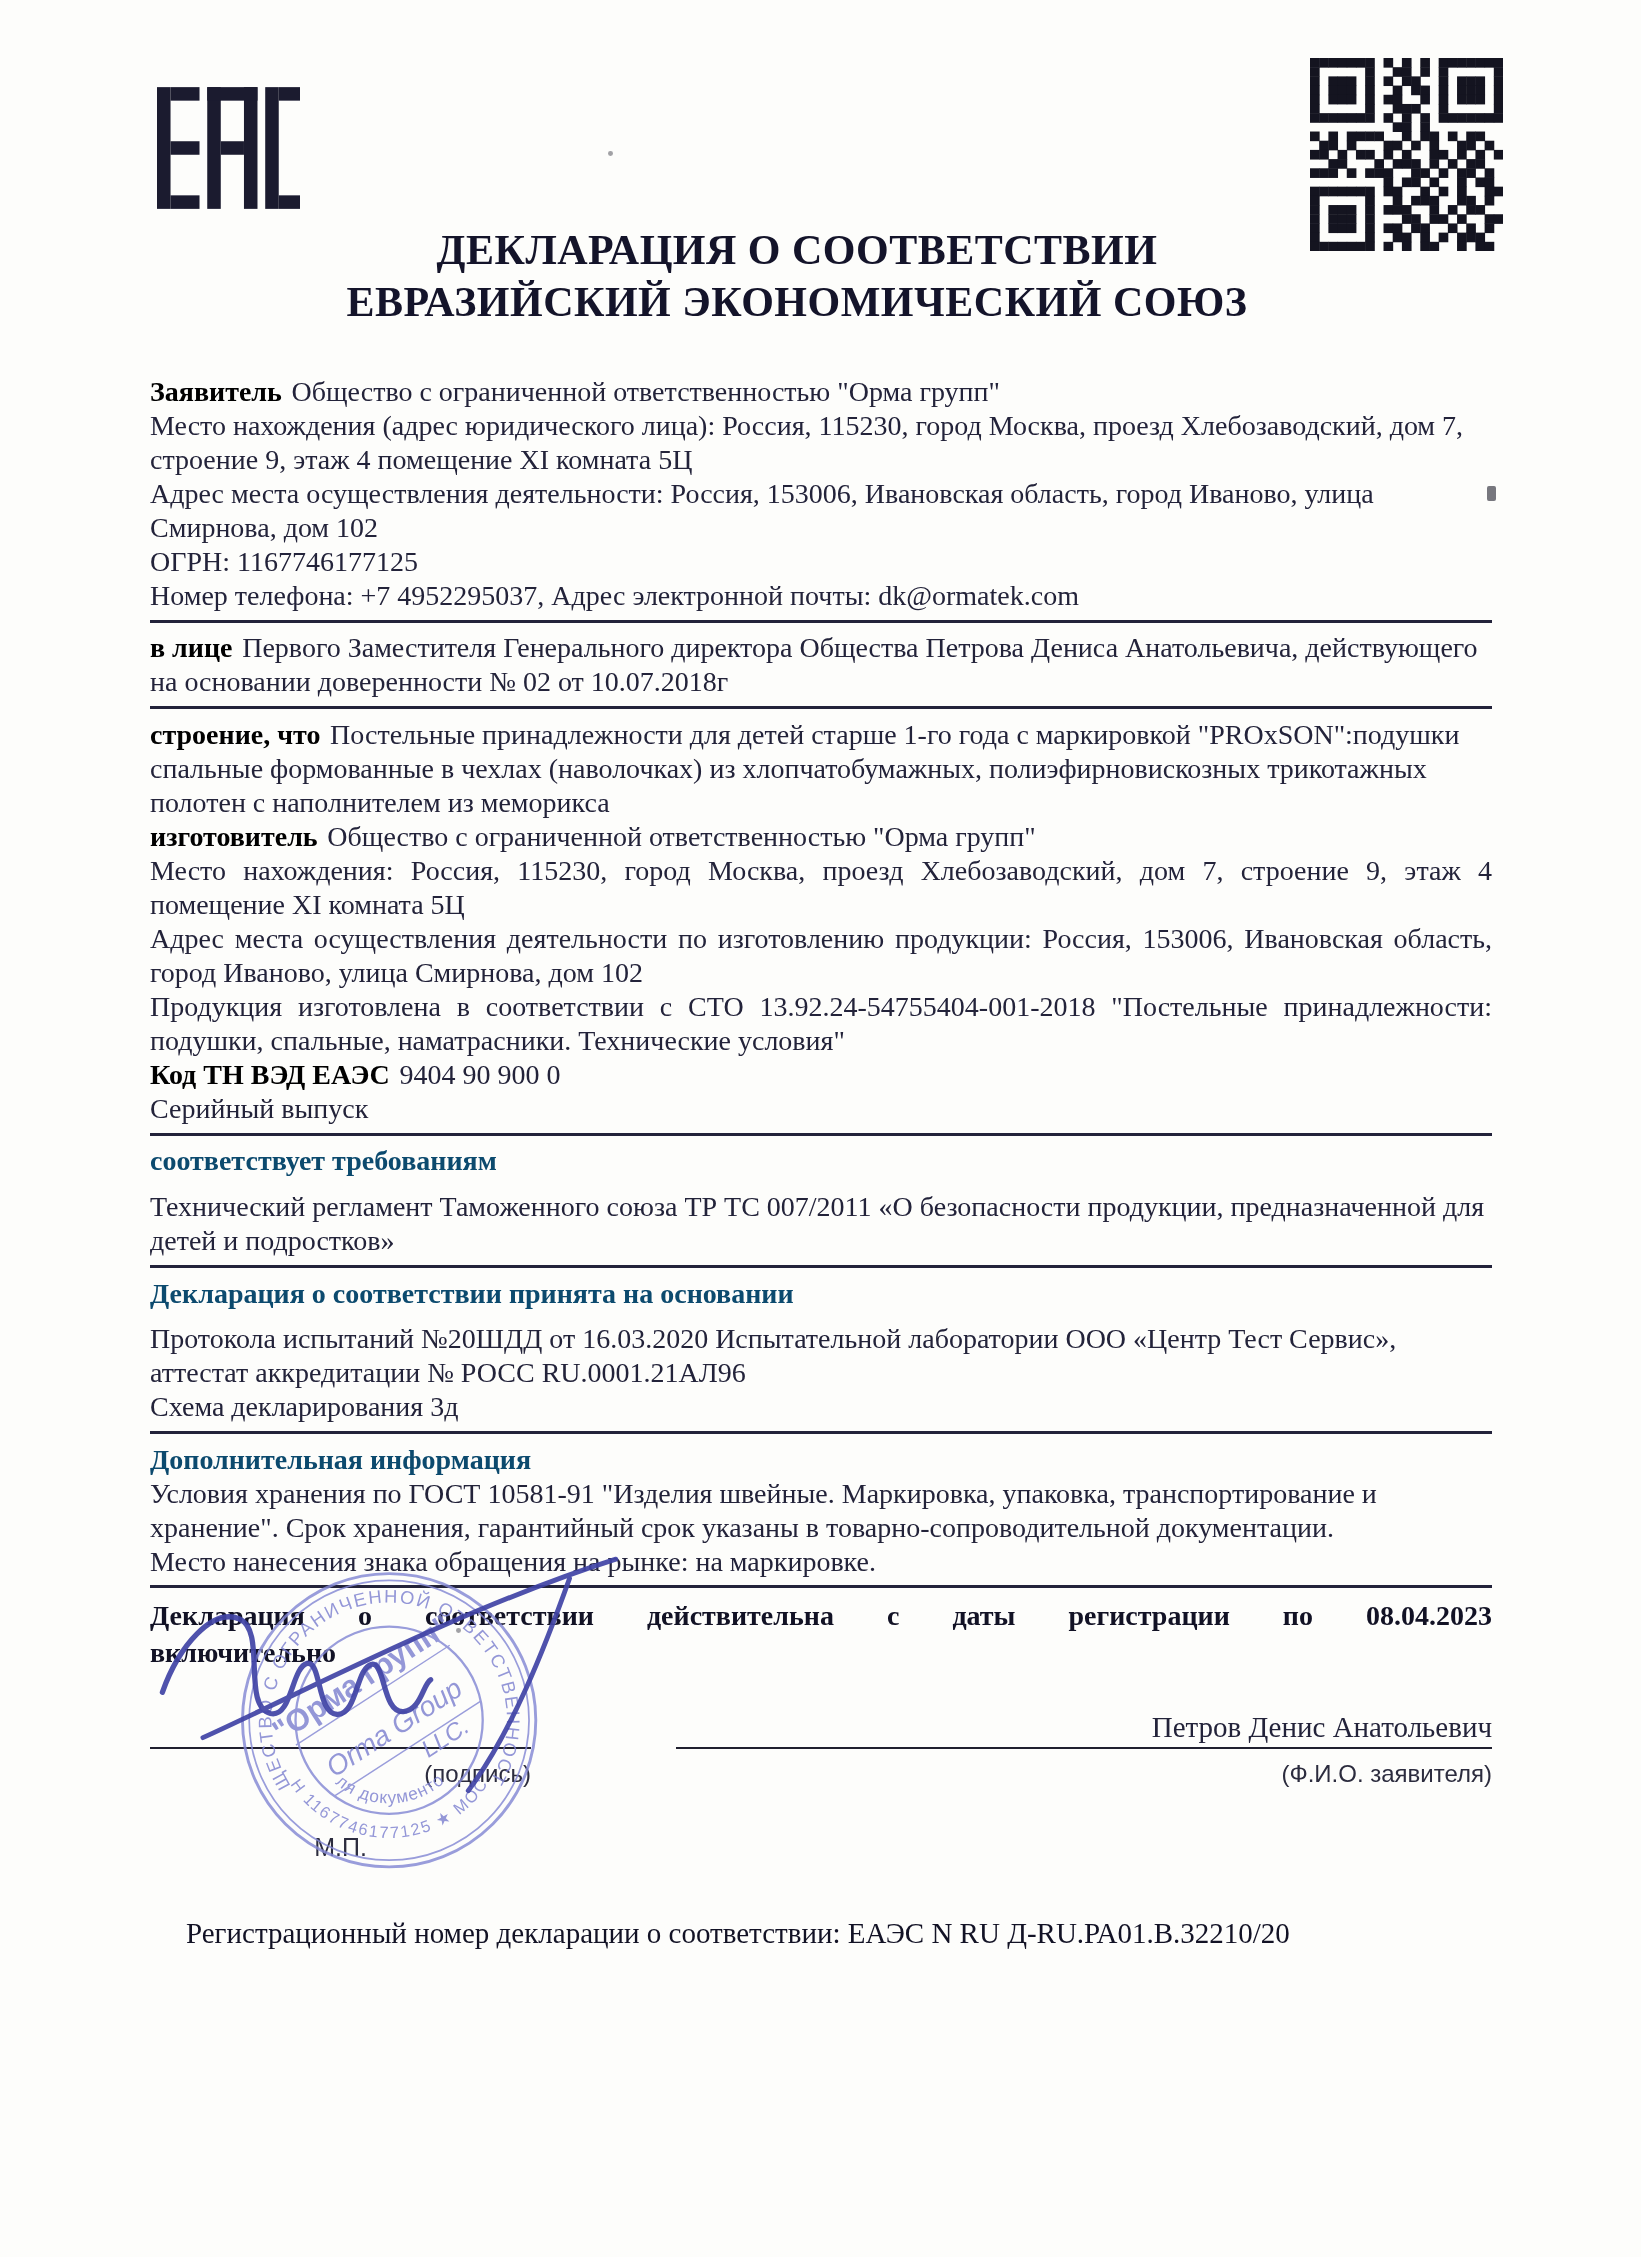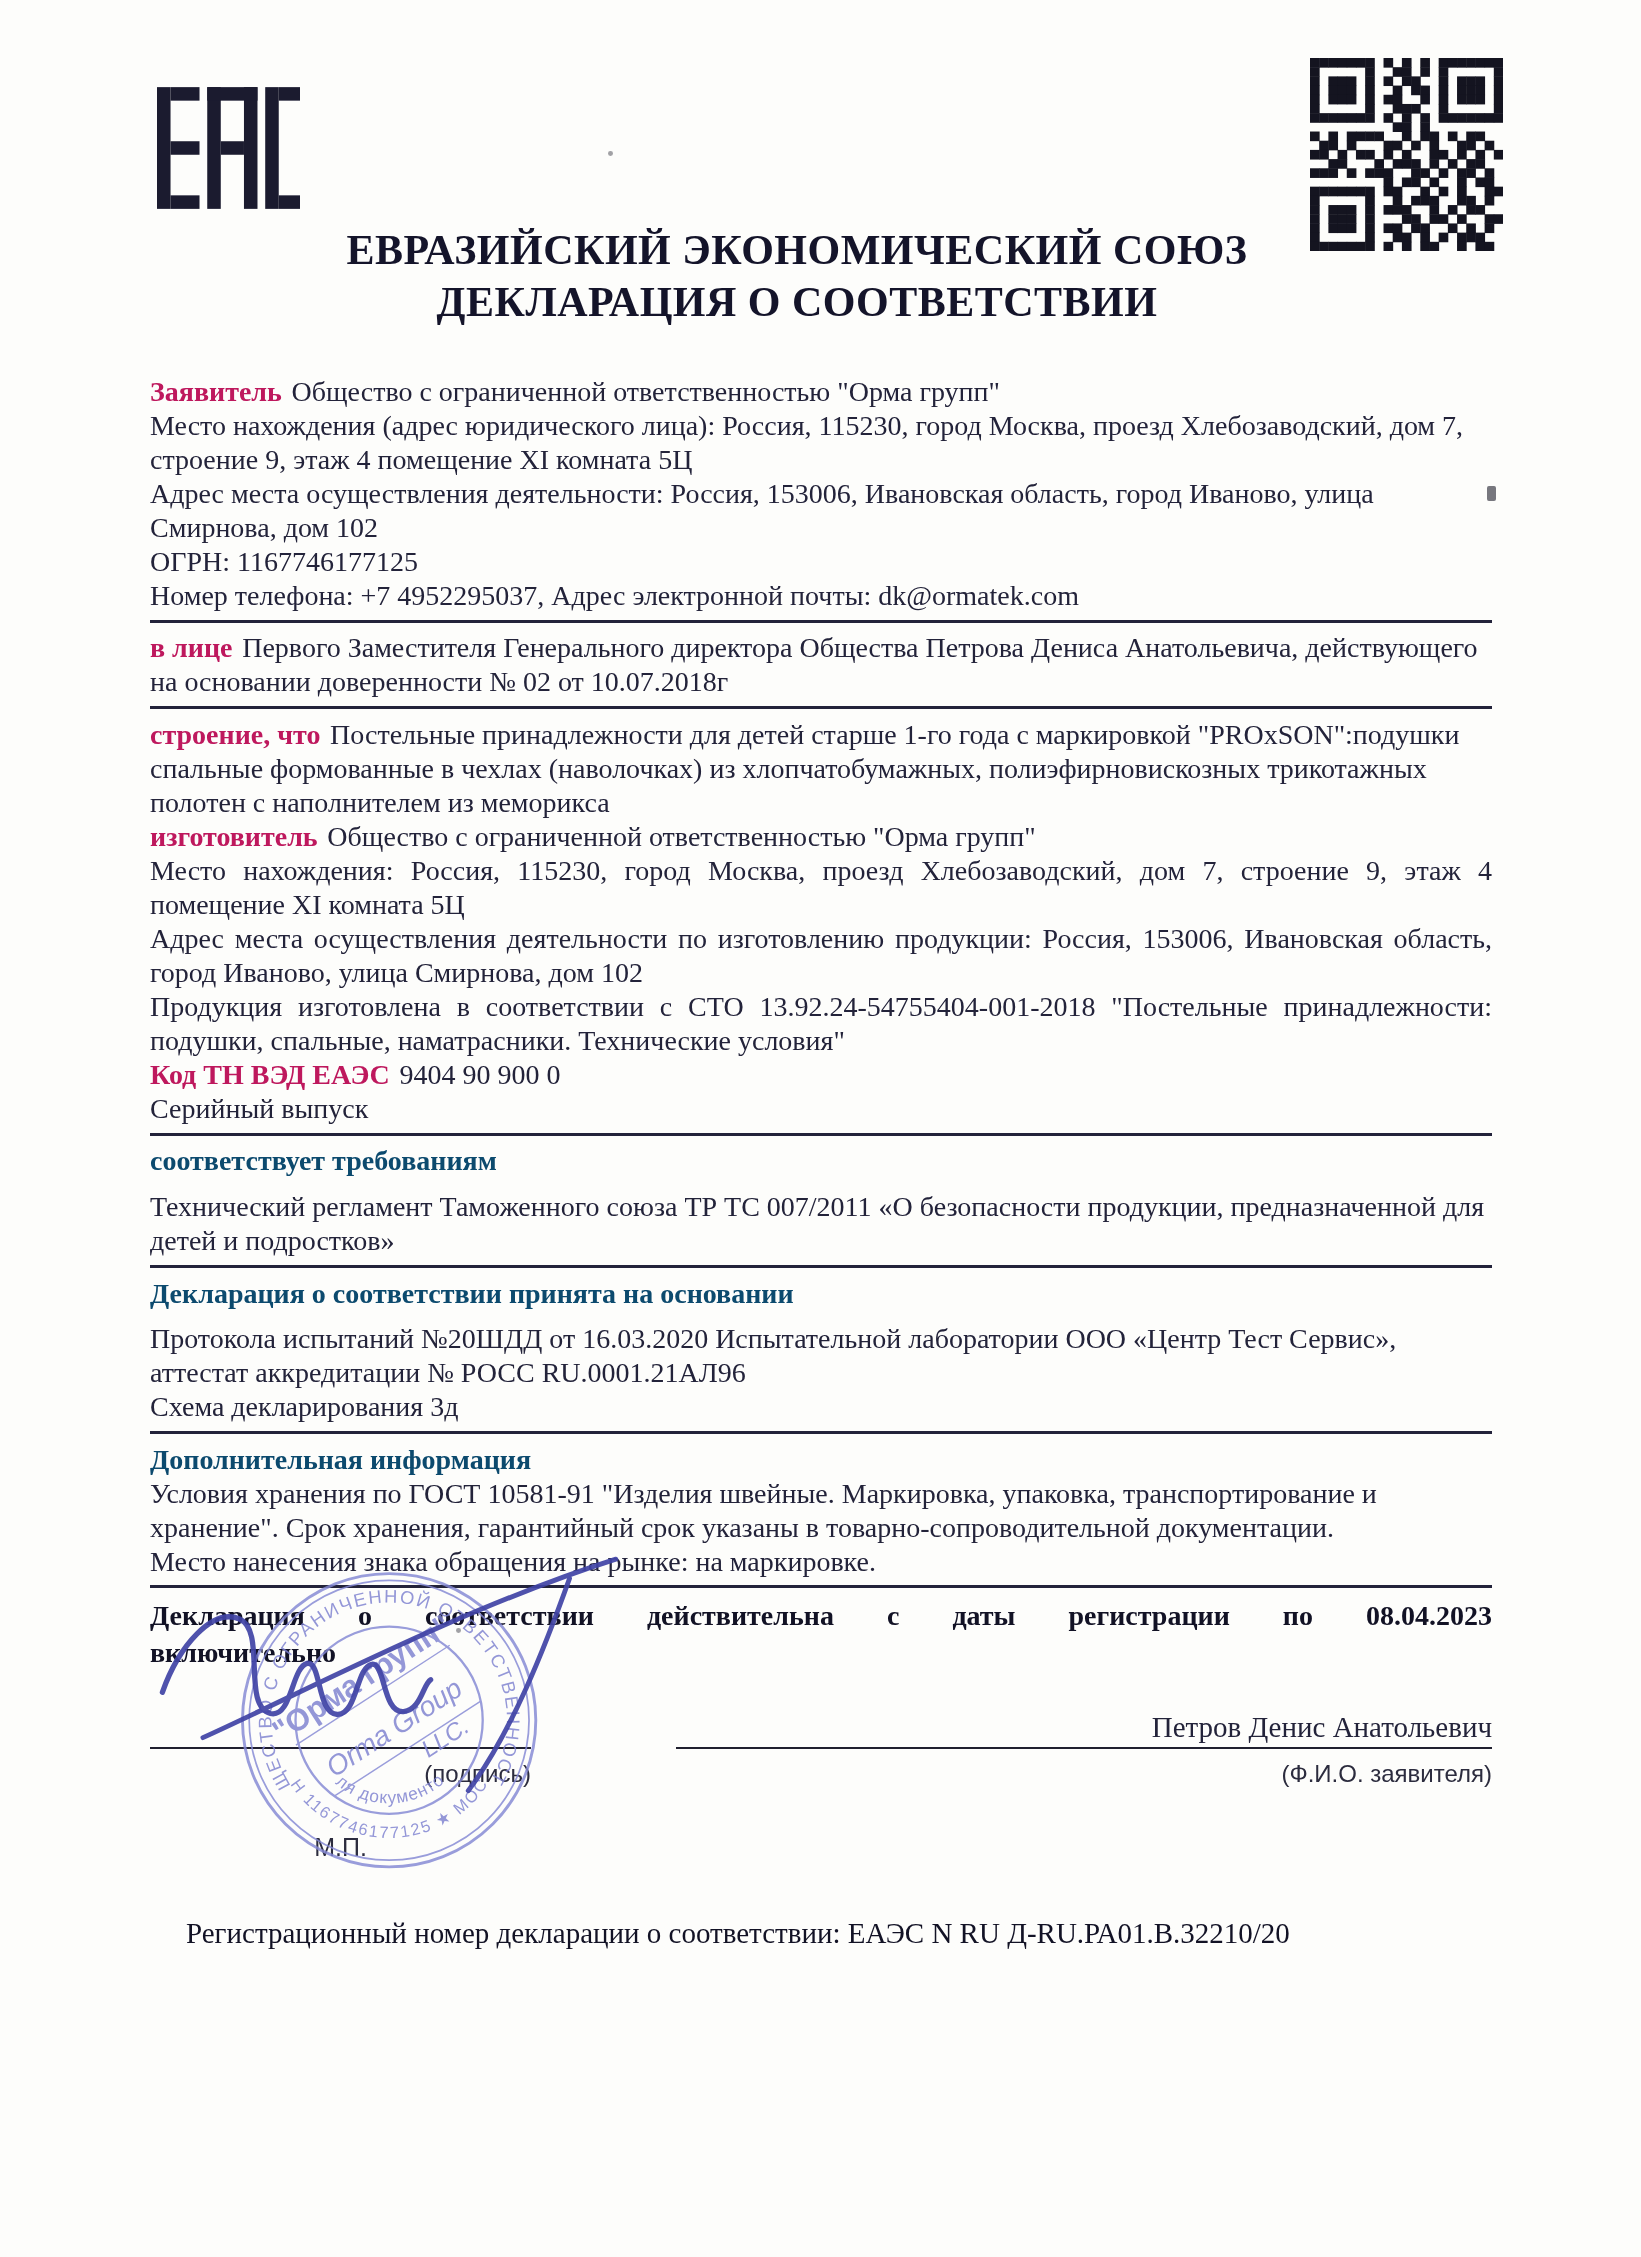--- a/index.html
+++ b/index.html
@@ -11,21 +11,21 @@
   
   .eac-logo{position:absolute;left:157px;top:87px;width:143px;height:122px;}
   .qr{position:absolute;left:1310px;top:58px;width:193px;height:193px;}
   .titles{position:absolute;left:174px;top:224px;width:1246px;text-align:center;
     font-weight:bold;font-size:42px;line-height:52px;color:#14142a;letter-spacing:0.5px;}
   
   .content{position:absolute;left:150px;top:375px;width:1342px;
     font-size:28px;line-height:34px;color:#23233a;}
   .para{margin:0;}
   .just{text-align:justify;}
-  .lbl{margin-right:9.7px;color:#be185d;}
+  .lbl{margin-right:9.7px;color:#000000;}
   .bold{font-weight:bold;color:#0c4a6e;}
   .rule{border:0;border-top:3.9px solid #23233a;margin:6.8px 0 8.7px 0;}
   .gap-top{margin-top:11.6px;}
   .validity{font-weight:bold;color:#121225;line-height:37px;margin-top:1.9px;}
   .validity-l1{text-align:justify;text-align-last:justify;}
   
   .sig-row{display:flex;margin-top:39px;}
   .sig-left{width:381px;}
   .sig-right{width:816px;margin-left:145px;}
   .sig-spacer{height:35px;}
@@ -307,22 +307,22 @@
         <rect x="95.24" y="190.48" width="10" height="10" fill="#141420"></rect>
         <rect x="114.29" y="190.48" width="10" height="10" fill="#141420"></rect>
         <rect x="123.81" y="190.48" width="10" height="10" fill="#141420"></rect>
         <rect x="152.38" y="190.48" width="10" height="10" fill="#141420"></rect>
         <rect x="171.43" y="190.48" width="10" height="10" fill="#141420"></rect>
         <rect x="180.95" y="190.48" width="10" height="10" fill="#141420"></rect>
       </svg>
   </div>
 
   <div class="titles">
+    <div>ДЕКЛАРАЦИЯ О СООТВЕТСТВИИ</div>
     <div>ЕВРАЗИЙСКИЙ ЭКОНОМИЧЕСКИЙ СОЮЗ</div>
-    <div>ДЕКЛАРАЦИЯ О СООТВЕТСТВИИ</div>
   </div>
 
   <div class="content">
 
     <p class="para"><b class="lbl">Заявитель</b><span>Общество с ограниченной ответственностью "Орма групп"</span></p>
     <p class="para">Место нахождения (адрес юридического лица): Россия, 115230, город Москва, проезд Хлебозаводский, дом 7, строение 9, этаж 4 помещение XI комната 5Ц</p>
     <p class="para">Адрес места осуществления деятельности: Россия, 153006, Ивановская область, город Иваново, улица Смирнова, дом 102</p>
     <p class="para">ОГРН: 1167746177125</p>
     <p class="para">Номер телефона: +7 4952295037, Адрес электронной почты: dk@ormatek.com</p>
 

